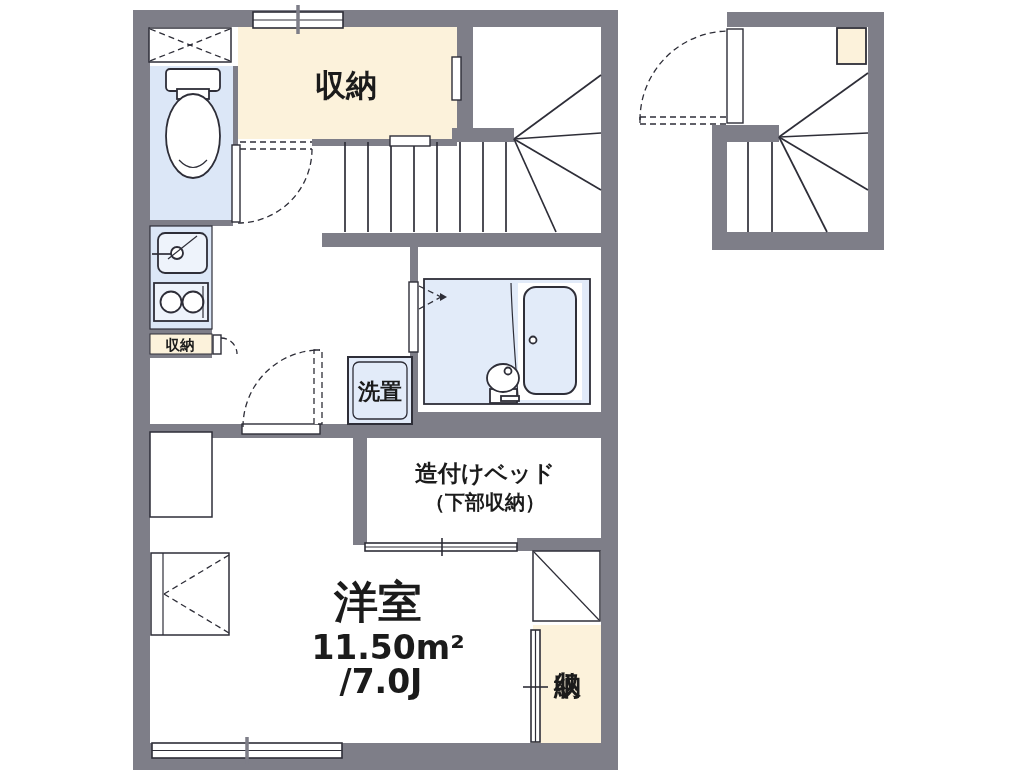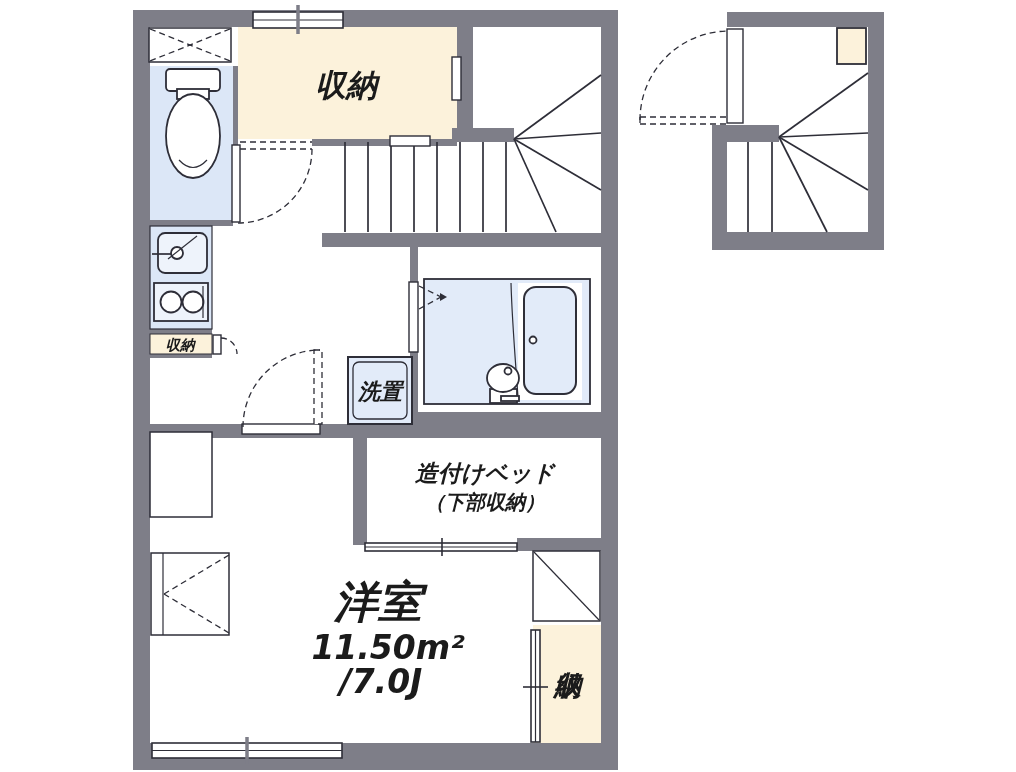--- a/index.html
+++ b/index.html
@@ -1,16 +1,16 @@
 <!DOCTYPE html>
 <html style="--wall: #7E7E88; --cream: #FCF2DB; --blue: #DCE7F7; --bath_blue: #E2EBF9; --line: #2E2E38;"><head>
 <meta charset="utf-8">
 <style>
   html,body{margin:0;padding:0;background:#fff;}
-  #stage{position:relative;width:1016px;height:772px;background:#fff;overflow:hidden;font-style:italic;}
+  #stage{position:relative;width:1016px;height:772px;background:#fff;overflow:hidden;}
   svg{display:block;}
   .wall{fill:var(--wall);stroke:none;}
   .cream{fill:var(--cream);}
   .blue{fill:var(--blue);}
   .bathblue{fill:var(--bath_blue);}
   .ln{stroke:#2e2e38;stroke-width:1.7;fill:none;}
   .lnthin{stroke:#2e2e38;stroke-width:1.2;fill:none;}
   .dash{stroke:#2e2e38;stroke-width:1.3;fill:none;stroke-dasharray:6 4;}
   .dashf{stroke:#2e2e38;stroke-width:1.3;fill:#fff;stroke-dasharray:6 4;}
   .fix{fill:#fff;stroke:#2e2e38;stroke-width:1.8;}

